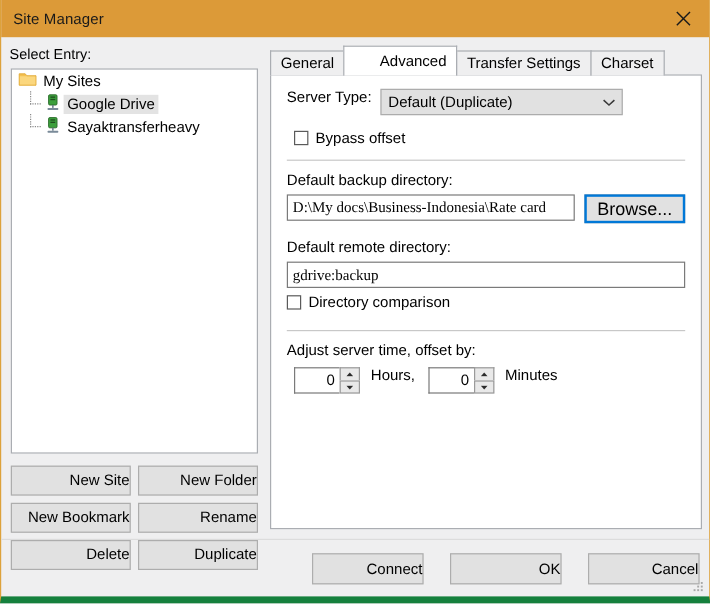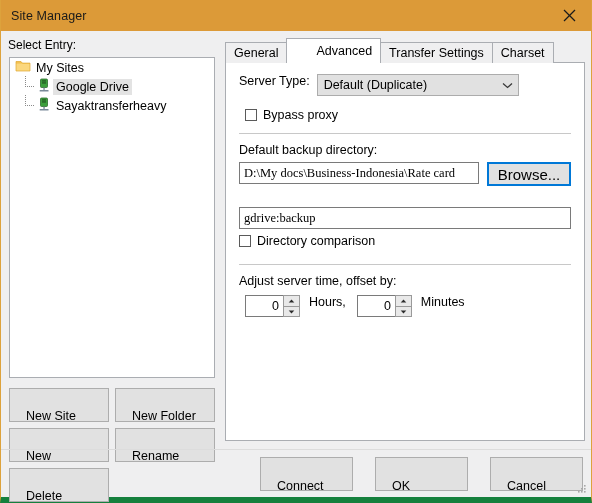--- a/index.html
+++ b/index.html
@@ -125,24 +125,24 @@
     grid-row-gap: 6px;
   }
   .btn {
     height: 25px;
     background: #e1e1e1;
     border: 1px solid #adadad;
     font-family: "Liberation Sans", sans-serif;
     font-size: 12.5px;
     color: #000;
     cursor: pointer;
-    padding: 16px;
+    padding: 0;
     box-sizing: border-box;
     line-height: 23px;
-    text-align: left;
+    text-align: right;
   }
 
   
   .tabstrip {
     position: absolute;
     left: 0; top: 8px;
     height: 24px;
     display: flex;
     align-items: flex-end;
     z-index: 3;
@@ -370,20 +370,21 @@
           <span class="tree-label">Sayaktransferheavy</span>
         </div>
       </div>
 
       <div class="left-buttons">
         <button class="btn">New Site</button>
         <button class="btn">New Folder</button>
         <button class="btn">New Bookmark</button>
         <button class="btn">Rename</button>
         <button class="btn">Delete</button>
+        <button class="btn">Duplicate</button>
       </div>
     </div>
 
     <div class="right-pane">
 
       <div class="tabstrip">
         <div class="tab">General</div>
         <div class="tab active">Advanced</div>
         <div class="tab">Transfer Settings</div>
         <div class="tab">Charset</div>
@@ -399,34 +400,35 @@
               <span class="combo-arrow">
                 <svg width="11" height="7" viewBox="0 0 11 7">
                   <path d="M1 1.5l4.5 4 4.5-4" fill="none" stroke="#3a3a3a" stroke-width="1.3"></path>
                 </svg>
               </span>
             </div>
           </div>
 
           <div class="check-row" style="margin-top:9px;margin-left:6px;">
             <span class="checkbox"></span>
-            <span class="check-label">Bypass proxy</span>
+            <span class="check-label">Bypass offset</span>
           </div>
 
           <div class="hr"></div>
 
           <div class="field-label">Default backup directory:</div>
           <div class="row" style="margin-top:5px;">
             <div style="width:240px;">
               <input class="textinput" type="text" value="D:\My docs\Business-Indonesia\Rate card" style="">
             </div>
             <button class="browse-btn">Browse...</button>
           </div>
 
-          <div style="margin-top:21px;">
+          <div class="field-label" style="margin-top:13px;">Default remote directory:</div>
+          <div style="margin-top:5px;">
             <input class="textinput" type="text" value="gdrive:backup" style="">
           </div>
 
           <div class="check-row" style="margin-top:2px;">
             <span class="checkbox"></span>
             <span class="check-label">Directory comparison</span>
           </div>
 
           <div class="hr" style="margin-top:14px;"></div>
 

